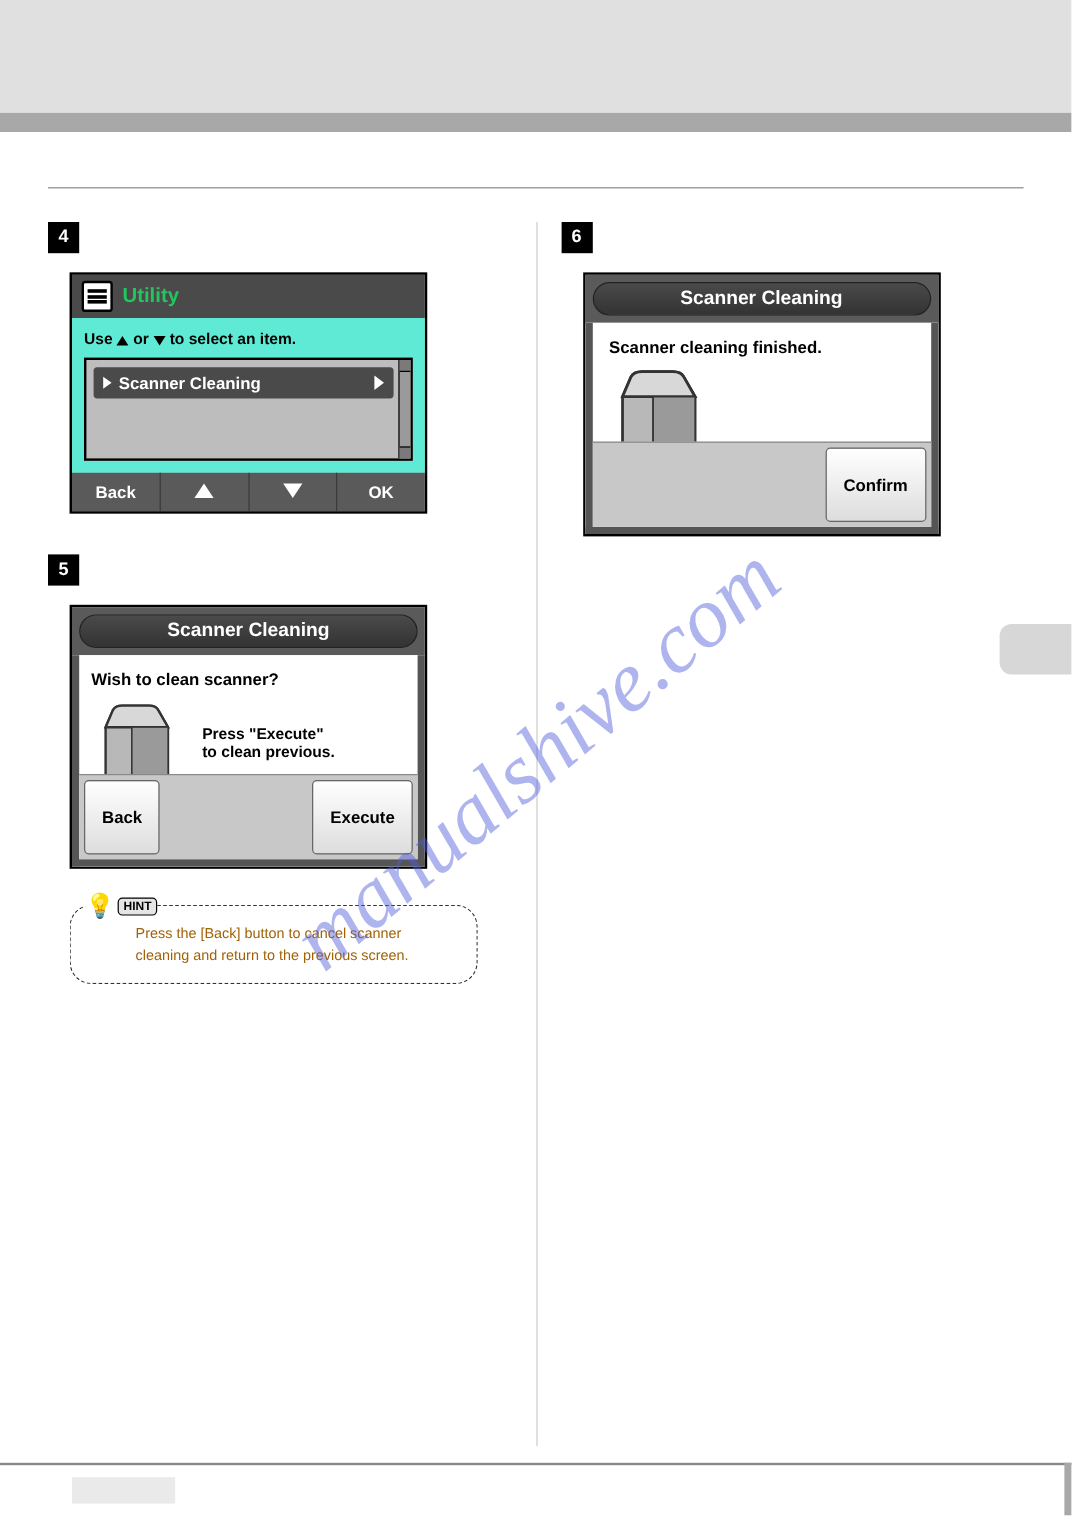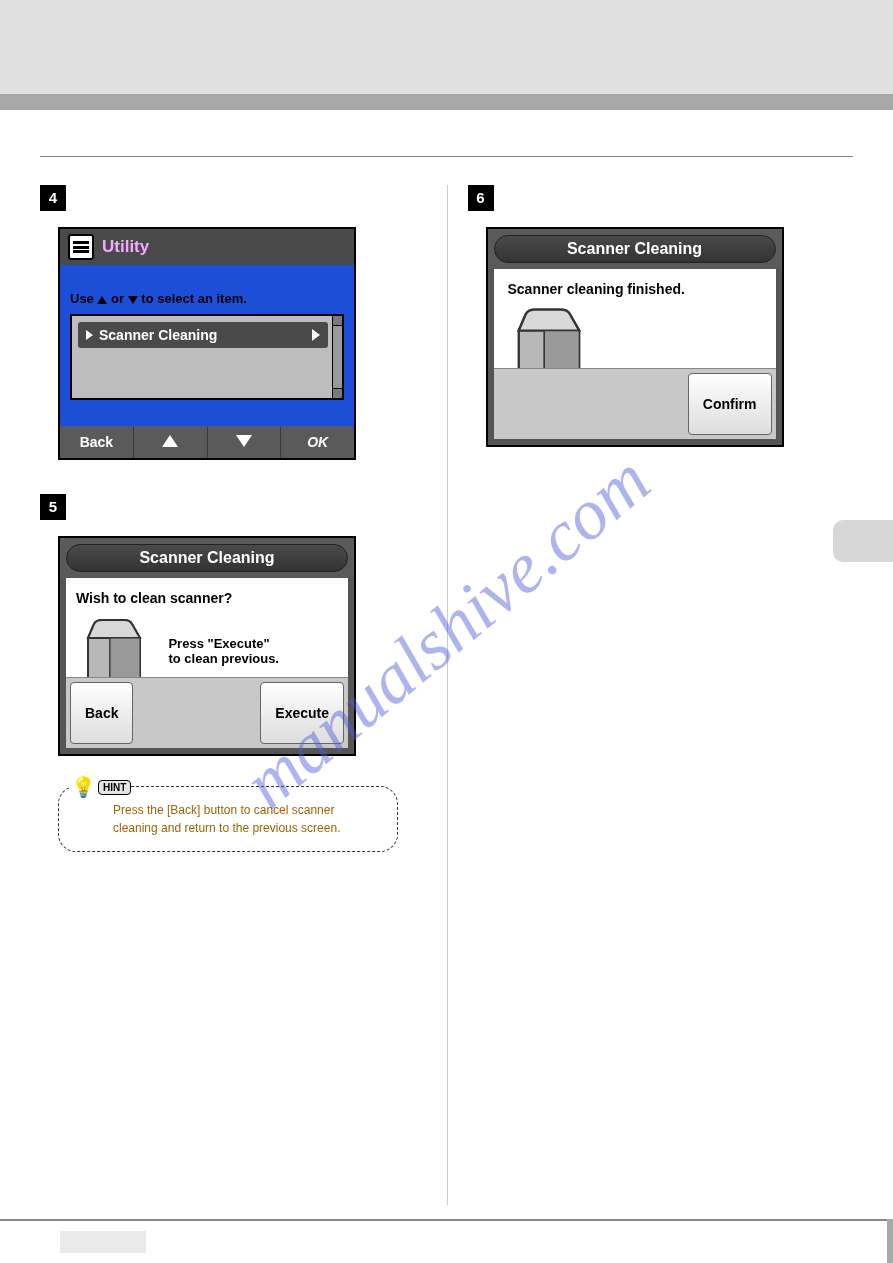--- a/index.html
+++ b/index.html
@@ -12,35 +12,35 @@
   .col { width: 50%; position: relative; }
   .col-left { padding-right: 20px; }
   .col-right { padding-left: 20px; border-left: 1px solid #ccc; min-height: 1020px; }
   .step-block { margin-bottom: 34px; }
   .step-num { display: inline-block; width: 26px; height: 26px; background: #000; color: #fff; font-weight: bold; text-align: center; line-height: 26px; font-size: 15px; vertical-align: top; }
   .step-text { display: inline-block; vertical-align: top; margin-left: 8px; font-size: 13px; line-height: 1.45; max-width: 310px; color: #fff; }
   .screen-frame { width: 298px; border: 2px solid #000; background: #bdbdbd; margin: 16px 0 0 18px; }
   .screen-header { background: #4a4a4a; padding: 5px 8px; display: flex; align-items: center; }
   .menu-icon { width: 26px; height: 26px; background: #fff; border: 2px solid #000; border-radius: 3px; display: inline-flex; flex-direction: column; justify-content: space-evenly; padding: 3px; margin-right: 8px; }
   .menu-icon .bar { height: 3px; background: #000; }
-  .screen-title { color: #f0abfc; font-weight: bold; font-size: 17px; text-align: right; }
-  .screen-body { background: #1d4ed8; padding: 26px 10px; }
+  .screen-title { color: #22c55e; font-weight: bold; font-size: 17px; text-align: right; }
+  .screen-body { background: #5eead4; padding: 10px 10px; }
   .instruct-text { font-size: 13px; font-weight: bold; margin-bottom: 8px; }
   .tri-up { display: inline-block; width: 0; height: 0; border-left: 5px solid transparent; border-right: 5px solid transparent; border-bottom: 8px solid #000; vertical-align: middle; }
   .tri-down { display: inline-block; width: 0; height: 0; border-left: 5px solid transparent; border-right: 5px solid transparent; border-top: 8px solid #000; vertical-align: middle; }
   .list-area { border: 2px solid #000; background: #bdbdbd; height: 86px; position: relative; }
   .list-scrollbar { position: absolute; right: 0; top: 0; bottom: 0; width: 10px; background: #9a9a9a; border-left: 1px solid #000; }
   .list-scrollbar .thumb-top { position:absolute; top:0; left:0; right:0; height:10px; background:#7a7a7a; border-bottom:1px solid #000;}
   .list-scrollbar .thumb-bot { position:absolute; bottom:0; left:0; right:0; height:10px; background:#7a7a7a; border-top:1px solid #000;}
   .list-item-sel { background: #4a4a4a; color: #fff; margin: 6px 14px 0 6px; padding: 5px 8px; display: flex; align-items: center; justify-content: space-between; border-radius: 3px; font-size: 14px; font-weight: bold; }
   .list-item-sel .chev { width: 0; height: 0; border-top: 6px solid transparent; border-bottom: 6px solid transparent; border-left: 8px solid #fff; }
   .list-item-sel .pointer { width:0; height:0; border-top:5px solid transparent; border-bottom:5px solid transparent; border-left:7px solid #fff; margin-right:6px; }
   .screen-footer { background: #5a5a5a; display: flex; }
   .foot-btn { flex: 1; color: #fff; text-align: center; padding: 8px 0; font-size: 14px; font-weight: bold; border-right: 1px solid #3a3a3a; }
-  .foot-btn:last-child { border-right: none; font-style: italic; }
+  .foot-btn:last-child { border-right: none; }
   .foot-btn .wtri-up { display:inline-block; width:0; height:0; border-left:8px solid transparent; border-right:8px solid transparent; border-bottom:12px solid #fff; }
   .foot-btn .wtri-down { display:inline-block; width:0; height:0; border-left:8px solid transparent; border-right:8px solid transparent; border-top:12px solid #fff; }
 
   .pill-header { background: #5a5a5a; padding: 6px; }
   .pill-inner { background: linear-gradient(#4a4a4a,#333); border-radius: 16px; padding: 4px 0; text-align: center; border:1px solid #222; }
   .pill-inner span { color: #fff; font-weight: bold; font-size: 16px; }
 
   .panel-body { background: #fff; border: 6px solid #555; border-top: none; padding: 12px 10px 10px 10px; position: relative; min-height: 176px; }
   .panel-prompt { font-size: 14px; font-weight: bold; margin-bottom: 10px; }
   .printer-svg { display:inline-block; vertical-align:top; }

